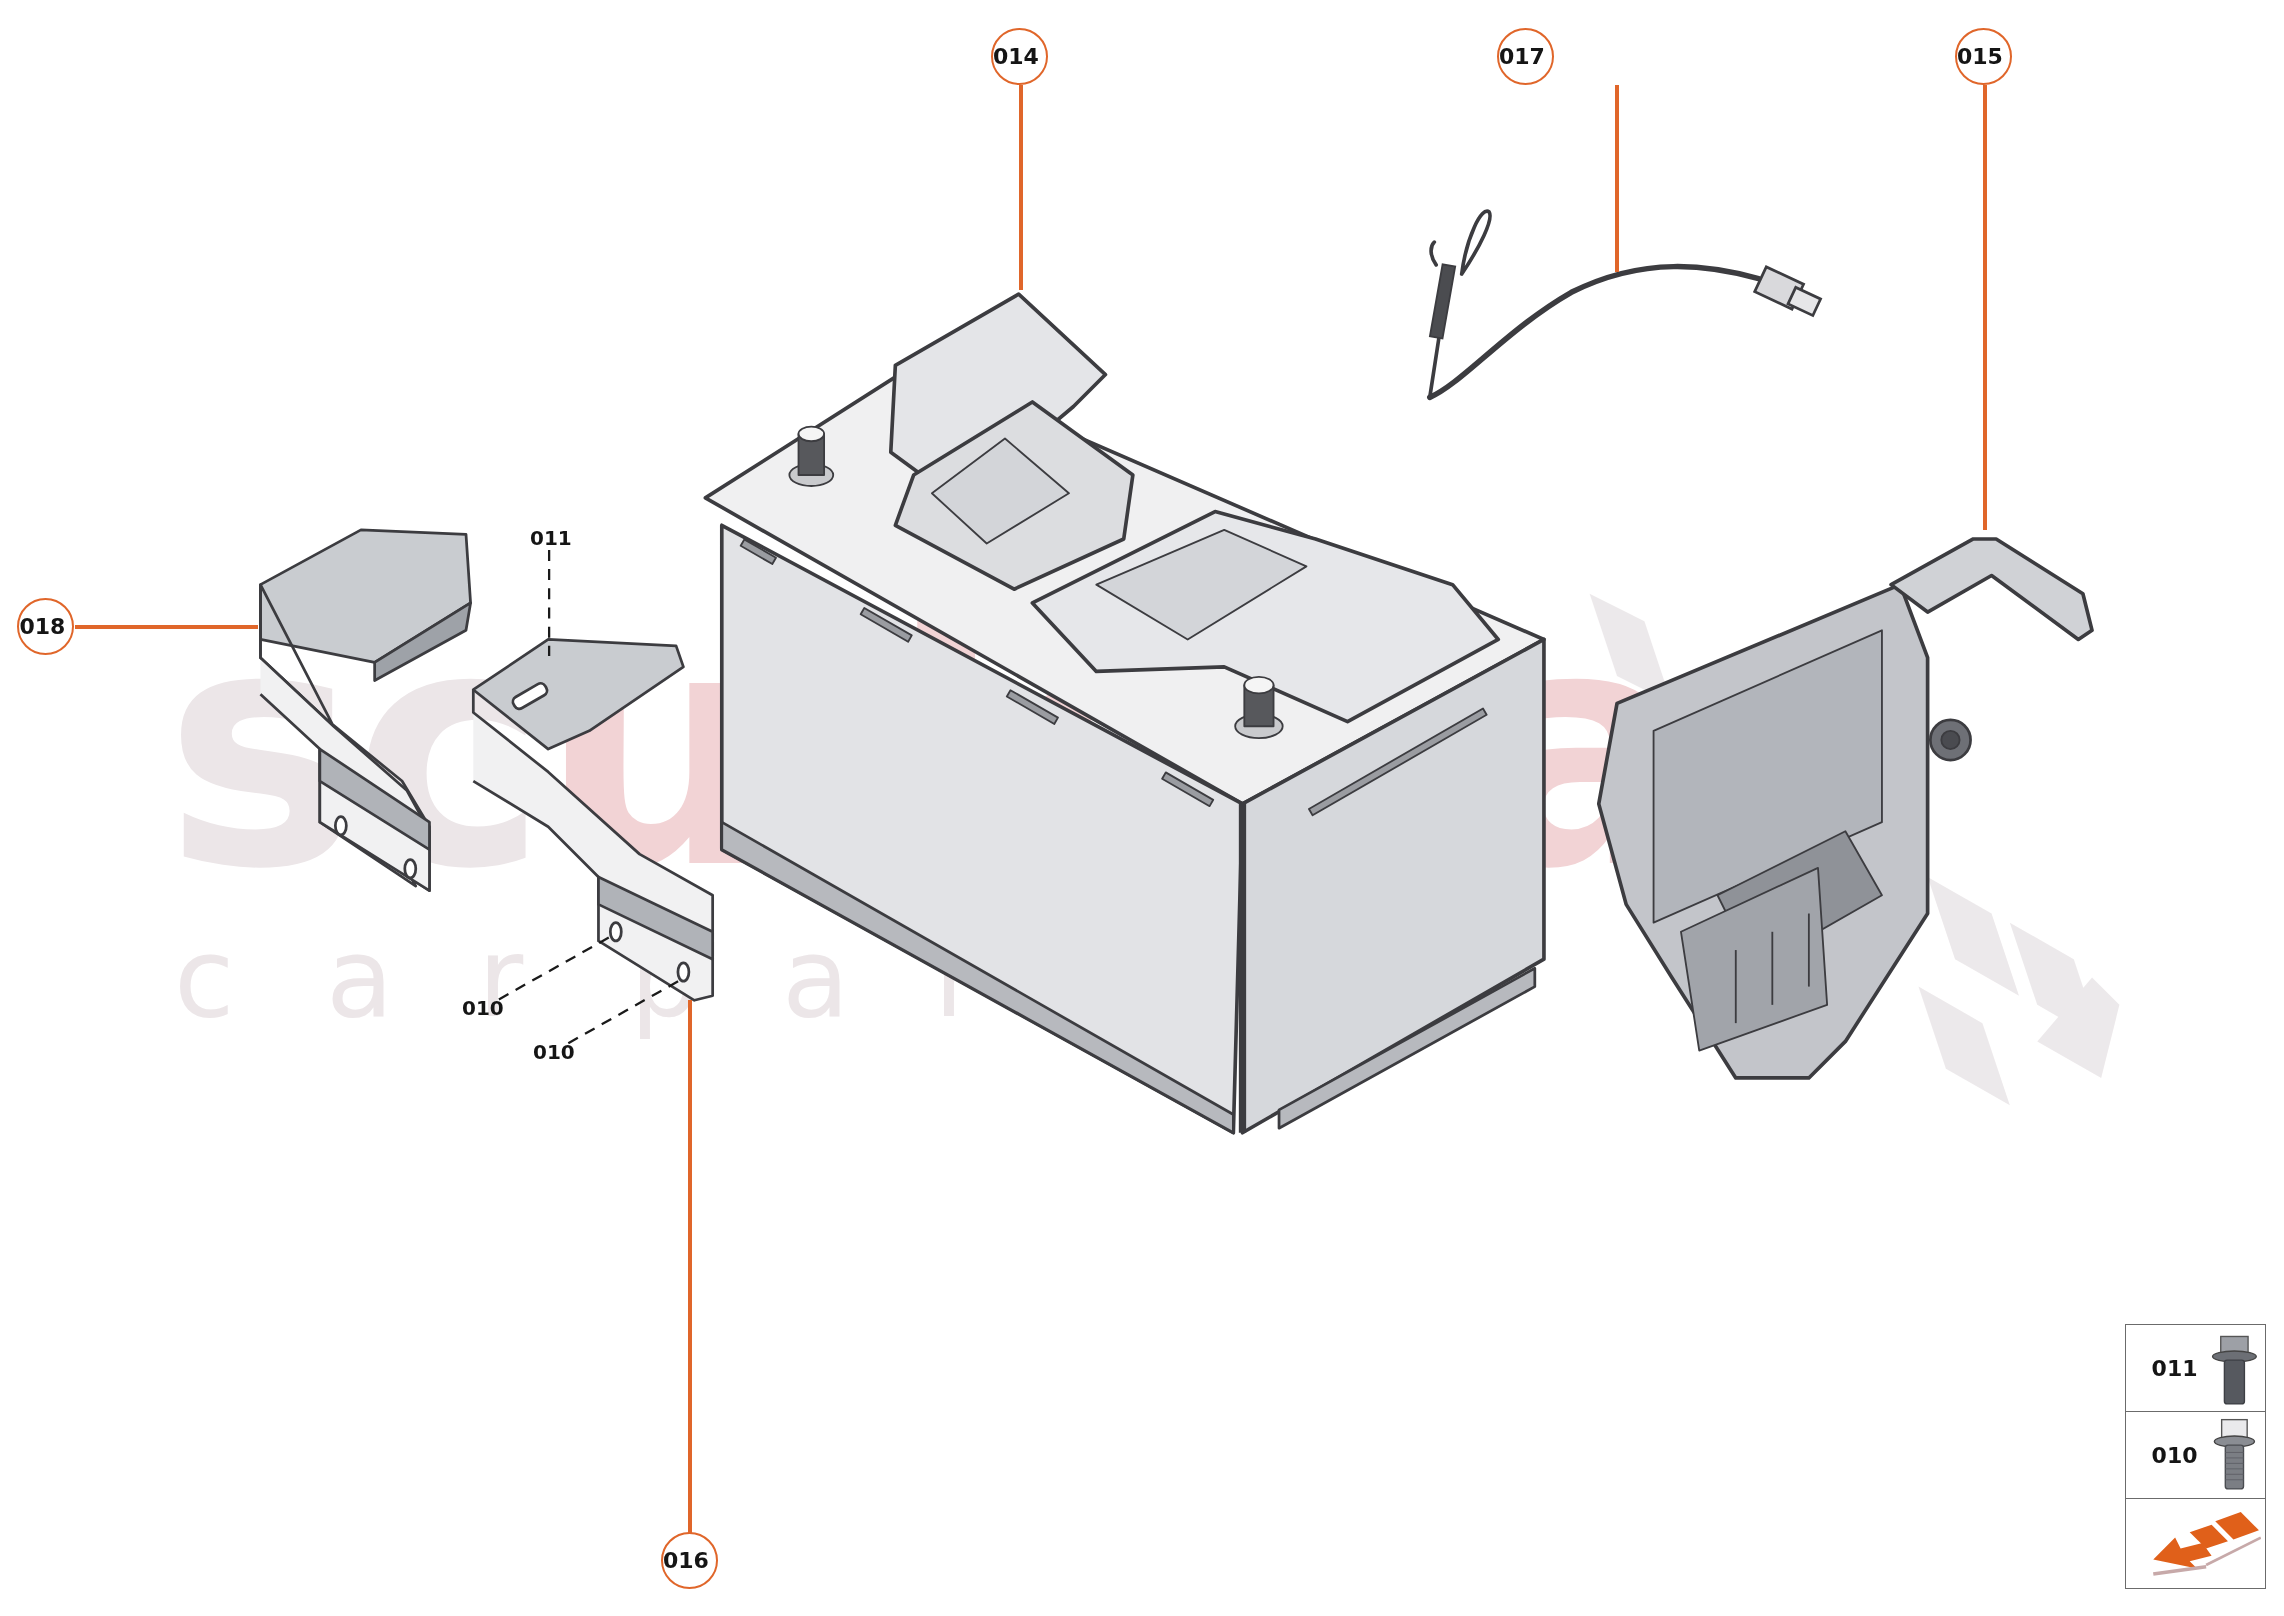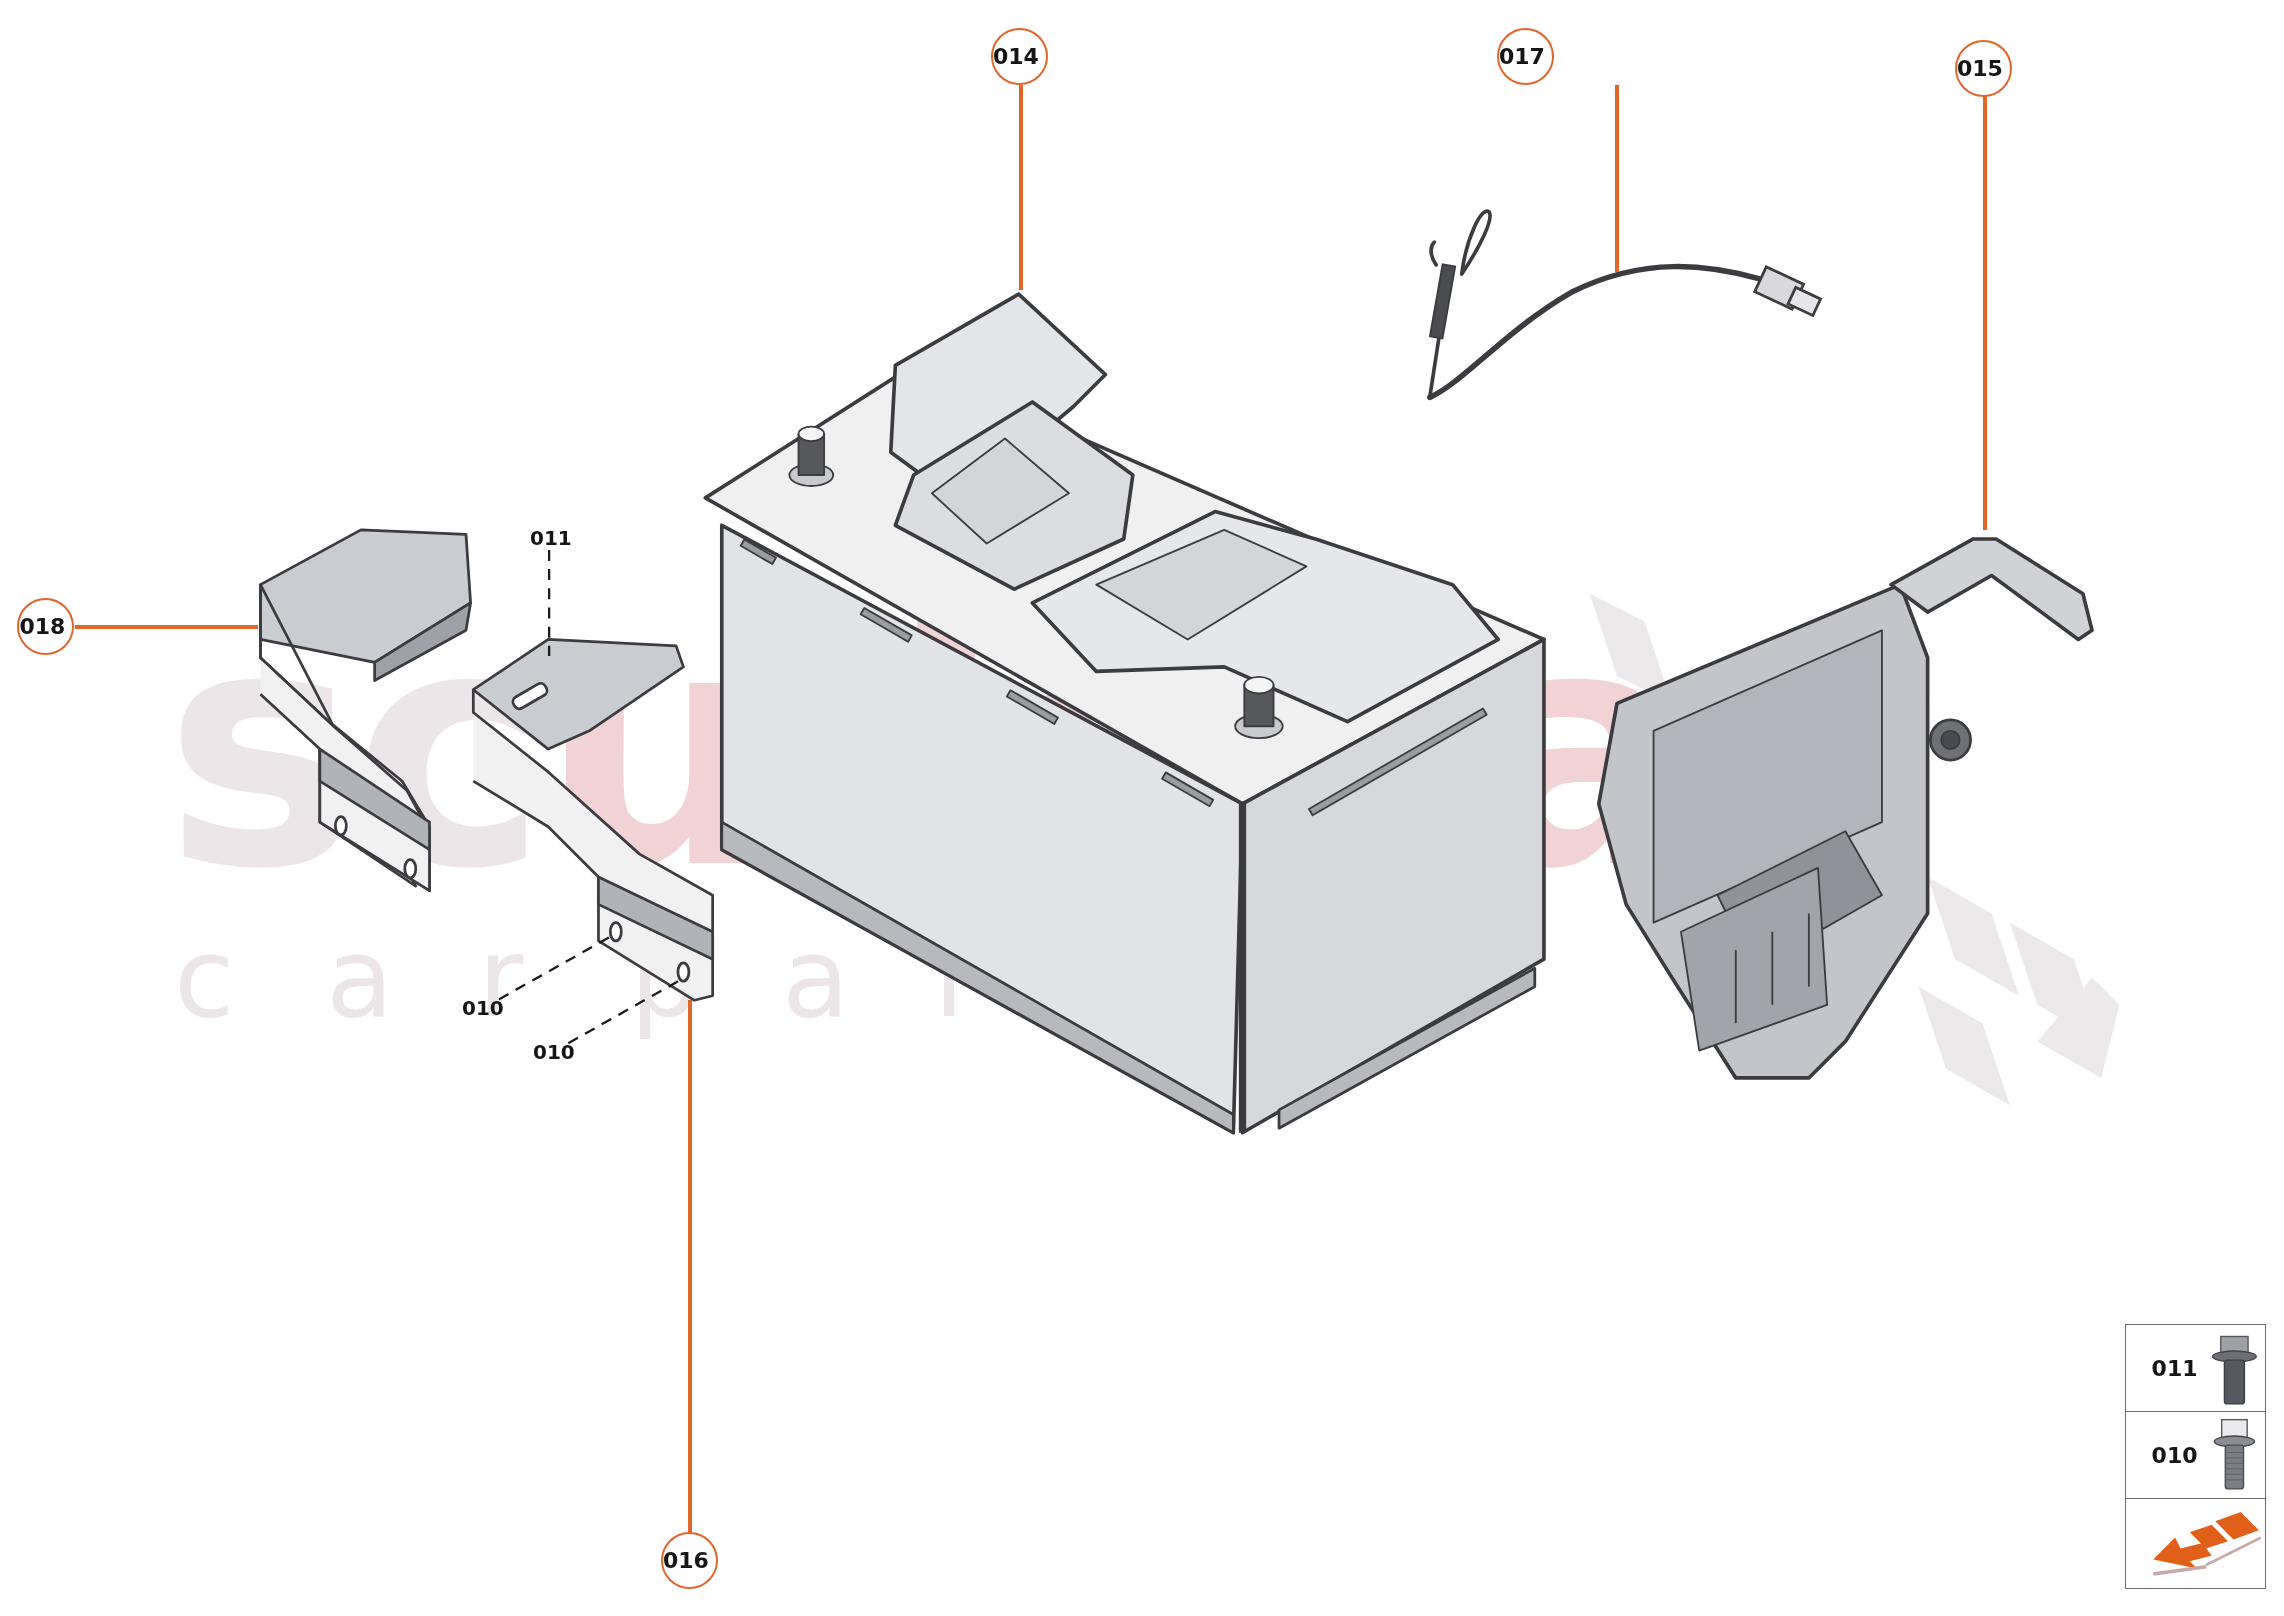--- a/index.html
+++ b/index.html
@@ -143,21 +143,21 @@
   <div class="leader" style="left:1983px;top:85px;width:3.7px;height:445px;"></div>
   <div class="leader" style="left:75px;top:625px;width:183px;height:3.7px;"></div>
   <div class="leader" style="left:688px;top:1000px;width:3.7px;height:533px;"></div>
 
   <div class="callout" style="left:991px;top:28px;">
       <span>014</span>
     </div>
   <div class="callout" style="left:1497px;top:28px;">
       <span>017</span>
     </div>
-  <div class="callout" style="left:1955px;top:40px;">
+  <div class="callout" style="left:1955px;top:28px;">
       <span>015</span>
     </div>
   <div class="callout" style="left:17.4px;top:598px;">
       <span>018</span>
     </div>
   <div class="callout" style="left:661px;top:1532px;">
       <span>016</span>
     </div>
 
   <div class="plain-label" style="left:530px;top:526px;">011</div>

